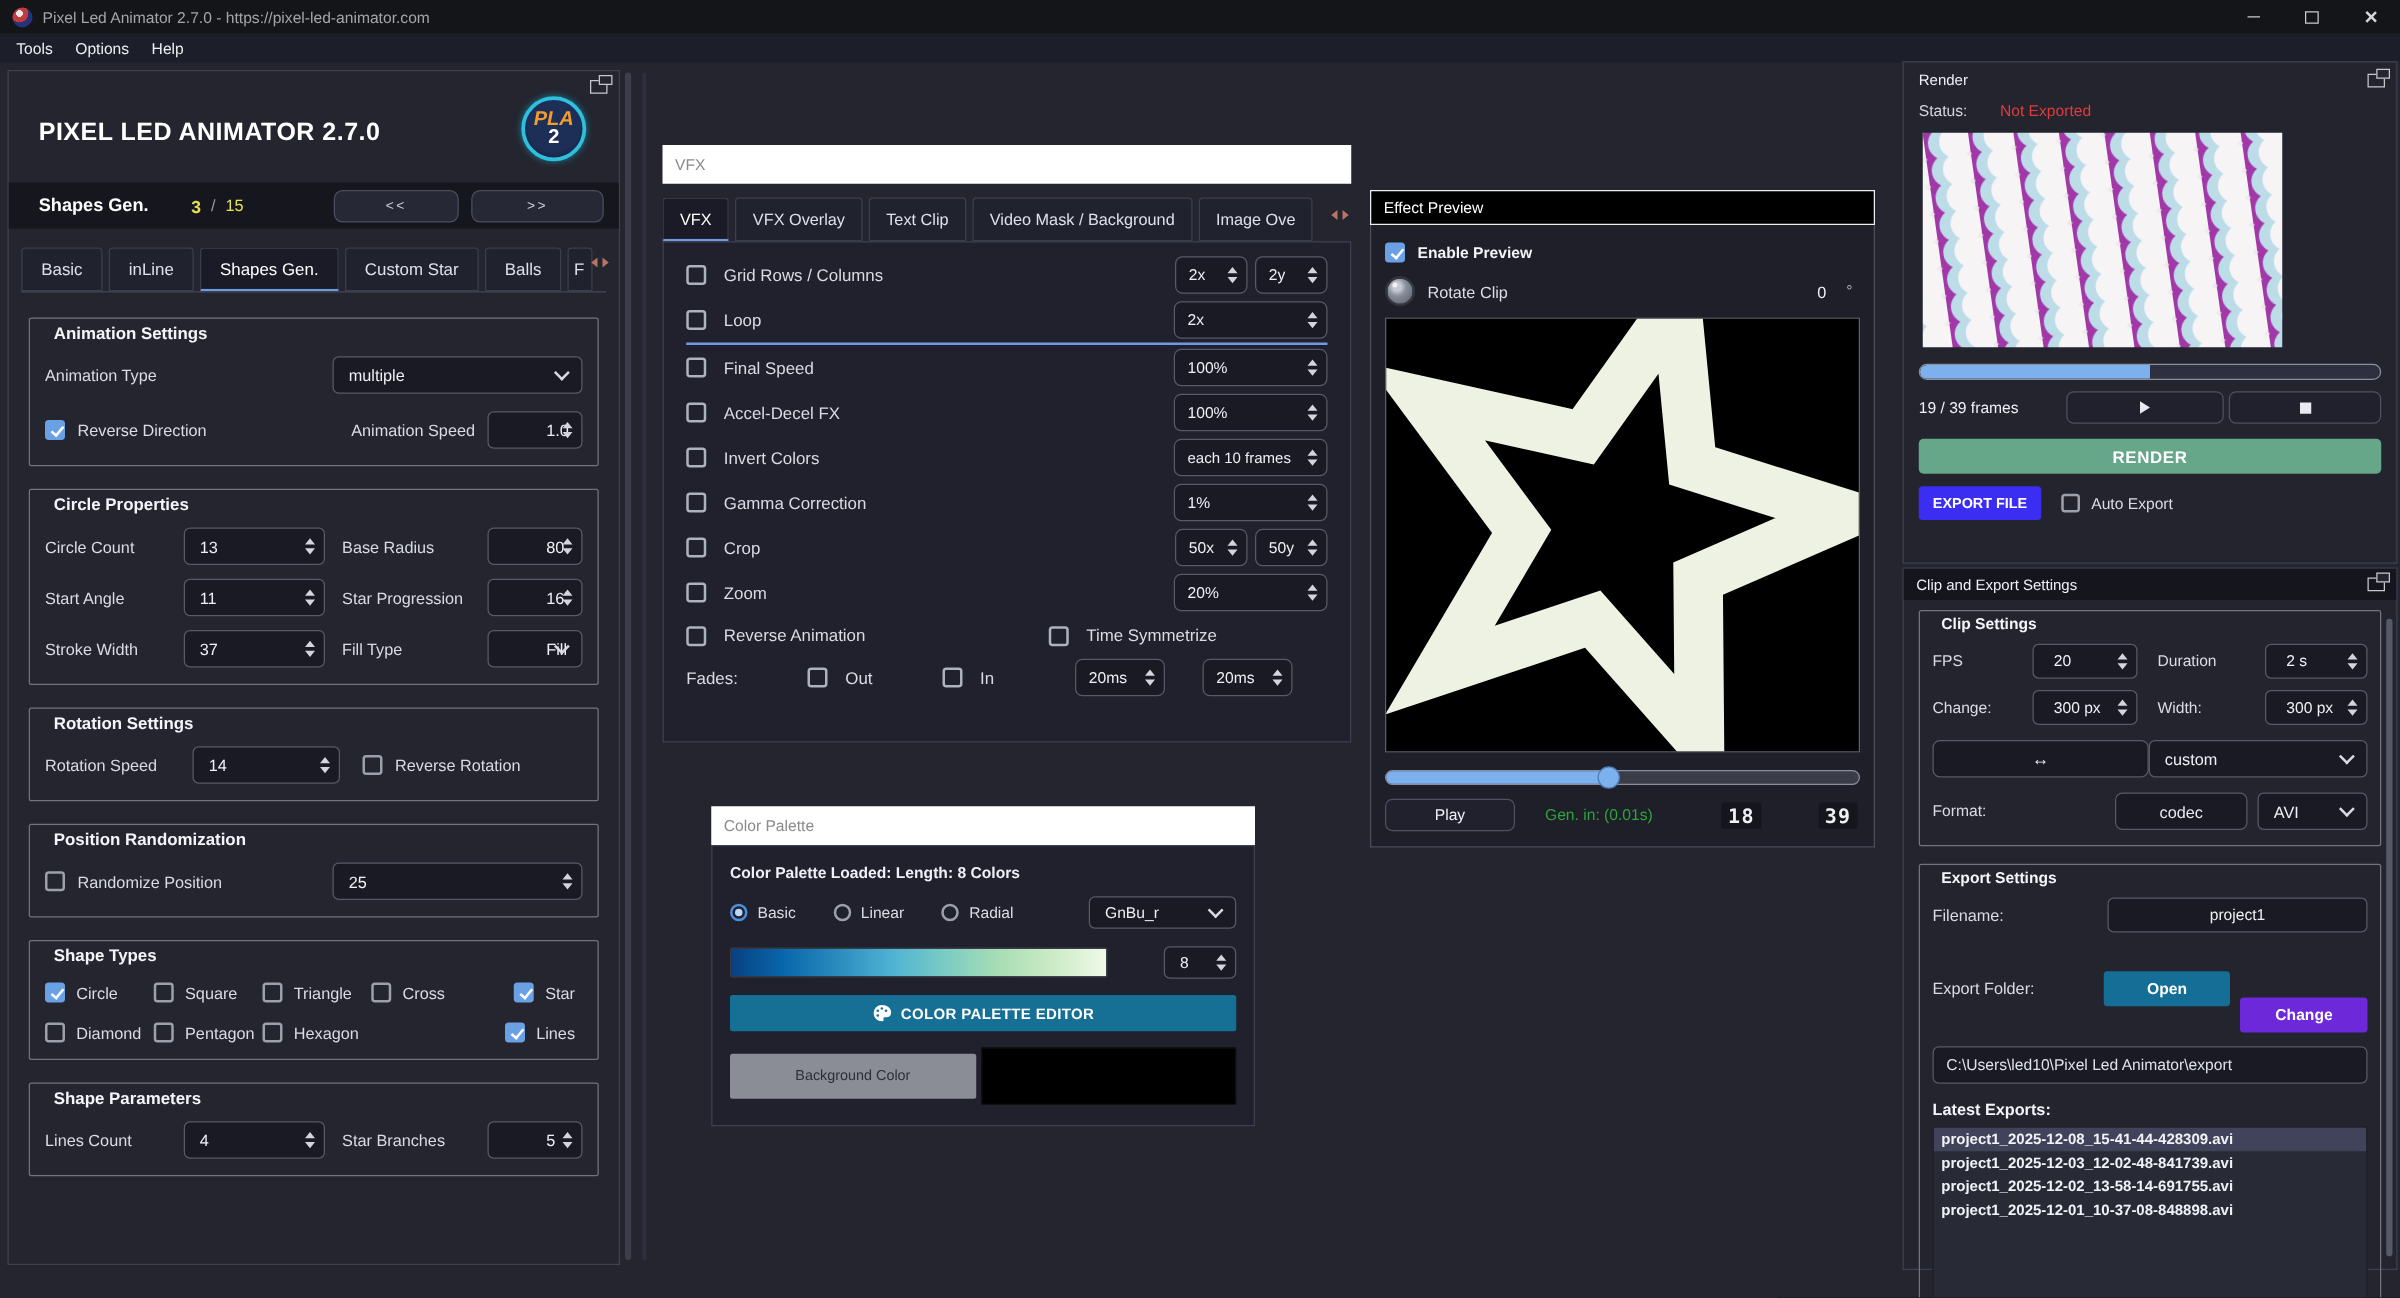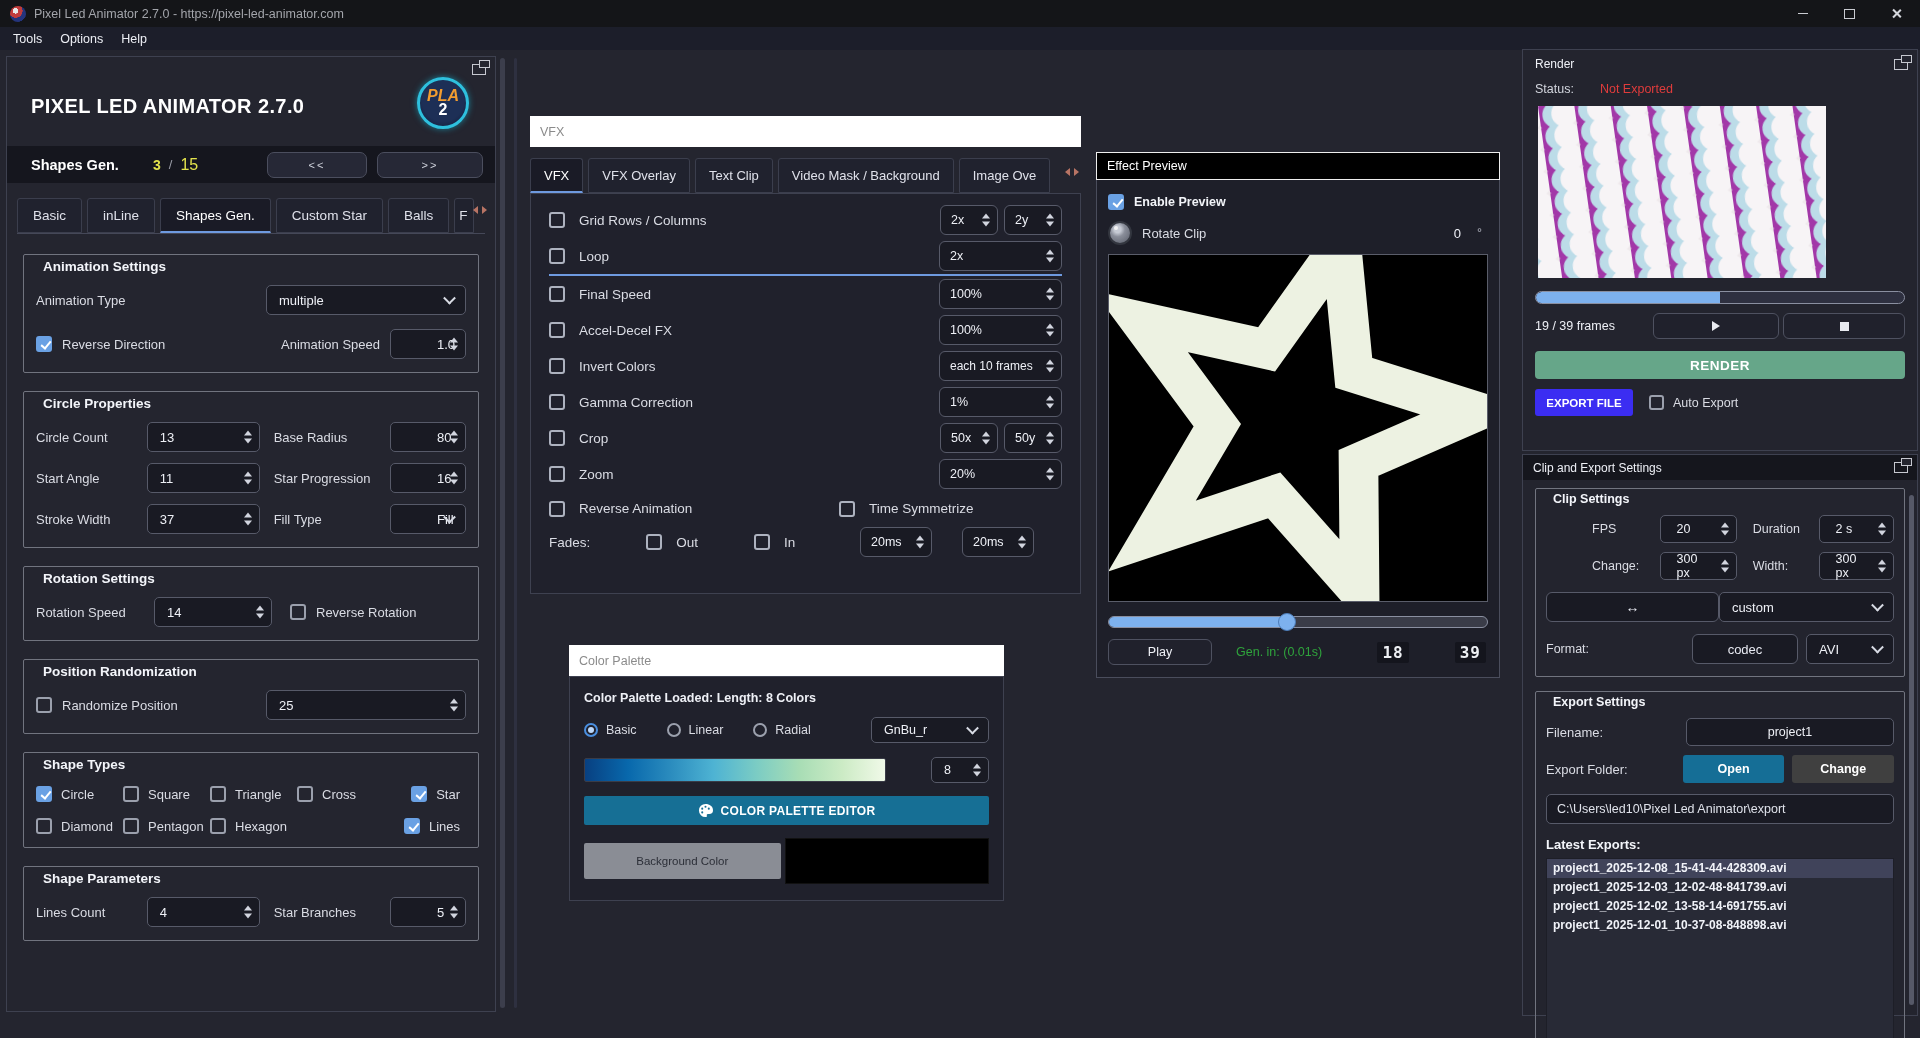--- a/index.html
+++ b/index.html
@@ -63,21 +63,21 @@
   .logo{position:absolute;right:26px;top:20px;width:52px;height:52px;border-radius:50%;
         background:radial-gradient(circle at 50% 45%,#1d2f56 0 60%,#0e1830 100%);
         border:3px solid #2ec0de;box-shadow:0 0 6px #1b7f96;display:flex;flex-direction:column;
         align-items:center;justify-content:center;box-sizing:border-box;}
   .logo .l1{color:#f29c30;font-weight:bold;font-style:italic;font-size:16px;line-height:12px;}
   .logo .l2{color:#fff;font-weight:bold;font-size:16px;line-height:15px;}
   .pager{margin-top:28px;height:37px;background:#15161e;display:flex;align-items:center;padding:0 12px 0 24px;}
   .pager-label{font-weight:bold;font-size:14.5px;color:#fff;width:122px;}
   .pg-cur{color:#e3e34c;font-weight:bold;font-size:14px;}
   .pg-sep{color:#9a9da8;margin:0 8px;font-size:13px;}
-  .pg-tot{color:#e3e34c;font-size:16px;}
+  .pg-tot{color:#e3e34c;font-size:13px;}
   .pg-btn{width:100px;height:26px;background:#262836;border:1px solid #4b4e5e;border-radius:7px;
           color:#cfd2dc;font-size:11px;letter-spacing:2px;}
   .lp-tabs{margin:15px 10px 0;position:relative;}
   .lp-tab-scroll{position:absolute;right:-2px;top:8px;display:flex;gap:4px;}
   .lp-body{margin:0 10px;border-top:1px solid #454858;padding:2px 2px 0;}
   .w118{width:118px;} .w76{width:76px;padding-left:46px;} .w200{width:200px;}
   .lw1{width:118px;} .lw2{width:124px;margin-left:14px;}
   .st-item{display:flex;align-items:center;width:87px;}
   .st-item .lbl{margin-left:9px;}
   .st-item.w72{width:74px;} .st-item.last{width:auto;margin-left:auto;margin-right:6px;}
@@ -175,33 +175,33 @@
 
   
   .ce-section{position:absolute;left:1522px;top:454px;width:396px;height:562px;background:#23242e;
               border:1px solid #3e4150;box-sizing:border-box;}
   .ce-head{height:25px;background:#15161d;display:flex;align-items:center;padding:0 9px 0 10px;
            font-size:12px;color:#eef0f6;}
   .ce-head .popicon{margin-left:auto;}
   .ce-fieldset{border:1px solid #71747f;margin:10px 12px 0;padding:2px 10px 12px;}
   .ce-row{display:flex;align-items:center;margin-top:9px;}
   .ce-lbl{font-size:12.5px;color:#dadce4;}
-  .ce-lblw{width:80px;margin-left:46px;} .ce-lblw2{width:78px;margin-left:16px;}
+  .ce-lblw{width:80px;} .ce-lblw2{width:78px;margin-left:16px;}
   .ce-spin{width:84px;height:28px;font-size:12.5px;padding-left:16px;}
   .ce-spin2{width:82px;height:28px;font-size:12.5px;padding-left:16px;}
   .aspect-btn{width:174px;height:30px;background:#191a23;border:1px solid #575a69;border-radius:6px;
               color:#e8eaf2;font-size:14px;}
   .size-select{width:176px;height:30px;margin-left:auto;font-size:13px;}
   .codec-btn{width:106px;height:30px;background:#191a23;border:1px solid #575a69;border-radius:6px;
              color:#e8eaf2;font-size:13px;margin-left:auto;}
   .cont-select{width:88px;height:30px;margin-left:8px;font-size:13px;}
   .fn-input{flex:1;height:28px;justify-content:center;font-size:12.5px;}
   .folder-btn{width:104px;height:28px;border-radius:3px;color:#fff;font-weight:bold;font-size:12.5px;}
   .open-btn{background:#156e96;}
-  .change-btn{background:#404040;margin-left:8px;}
+  .change-btn{background:#6d28d9;margin-left:8px;margin-top:43px;}
   .path-input{height:30px;margin-top:11px;font-size:12.5px;color:#dfe2ea;}
   .latest-lbl{margin-top:13px;font-weight:bold;font-size:13px;color:#f3f5fa;}
   .exports-list{margin-top:6px;background:#282a36;border:1px solid #1d1e27;height:182px;overflow:hidden;}
   .export-item{height:19px;line-height:19px;padding-left:6px;font-weight:bold;font-size:12px;color:#f0f2f8;
                white-space:nowrap;}
   .export-item.selected{background:#40435a;}
   .ce-scroll{position:absolute;right:3px;top:40px;width:5px;height:510px;background:#565968;border-radius:3px;}
 </style>
 </head>
 <body>

